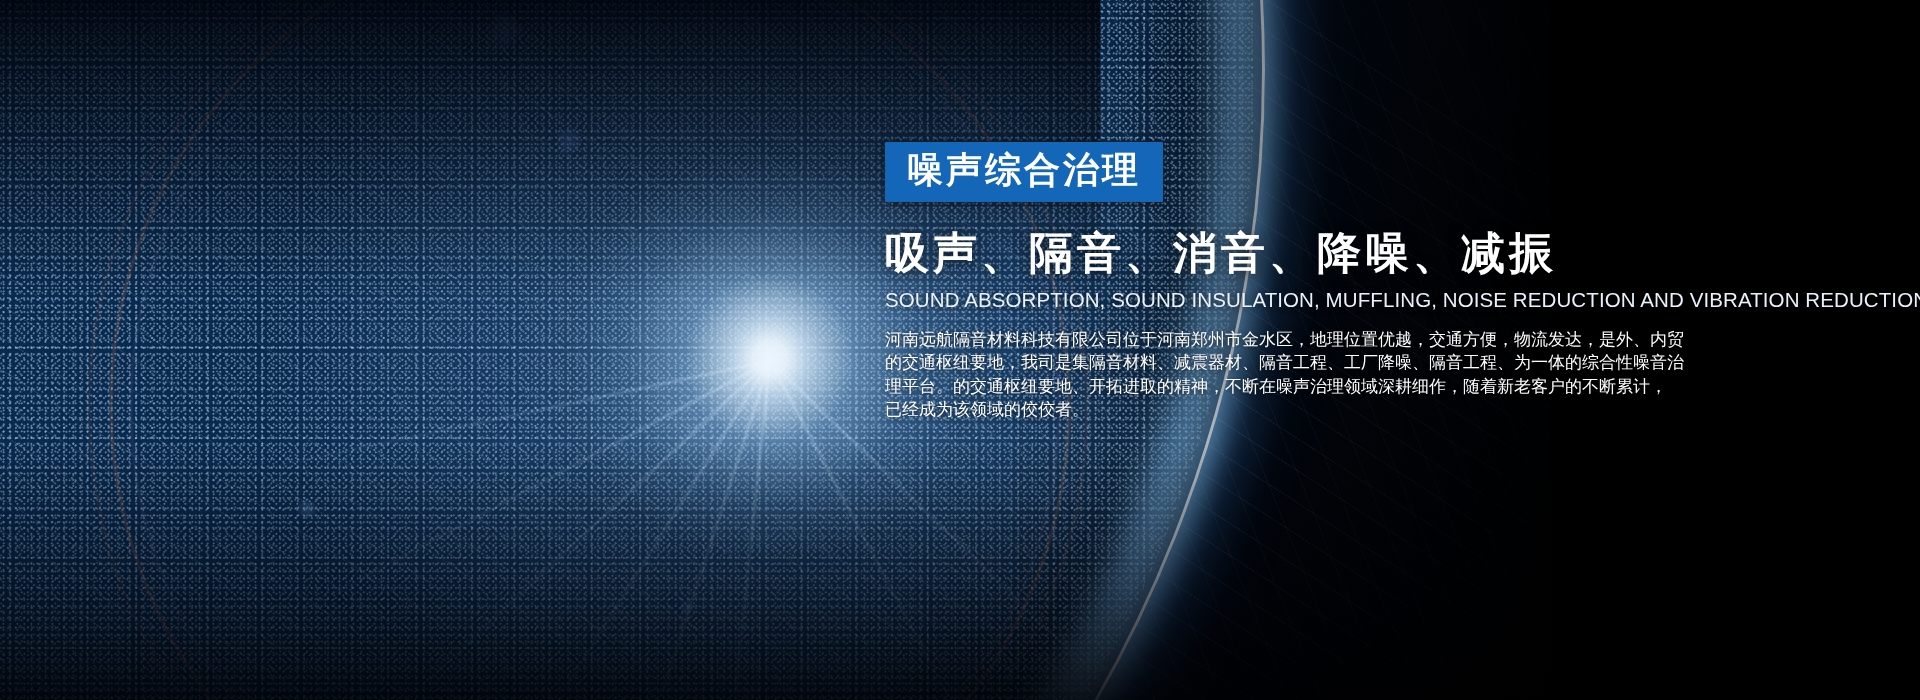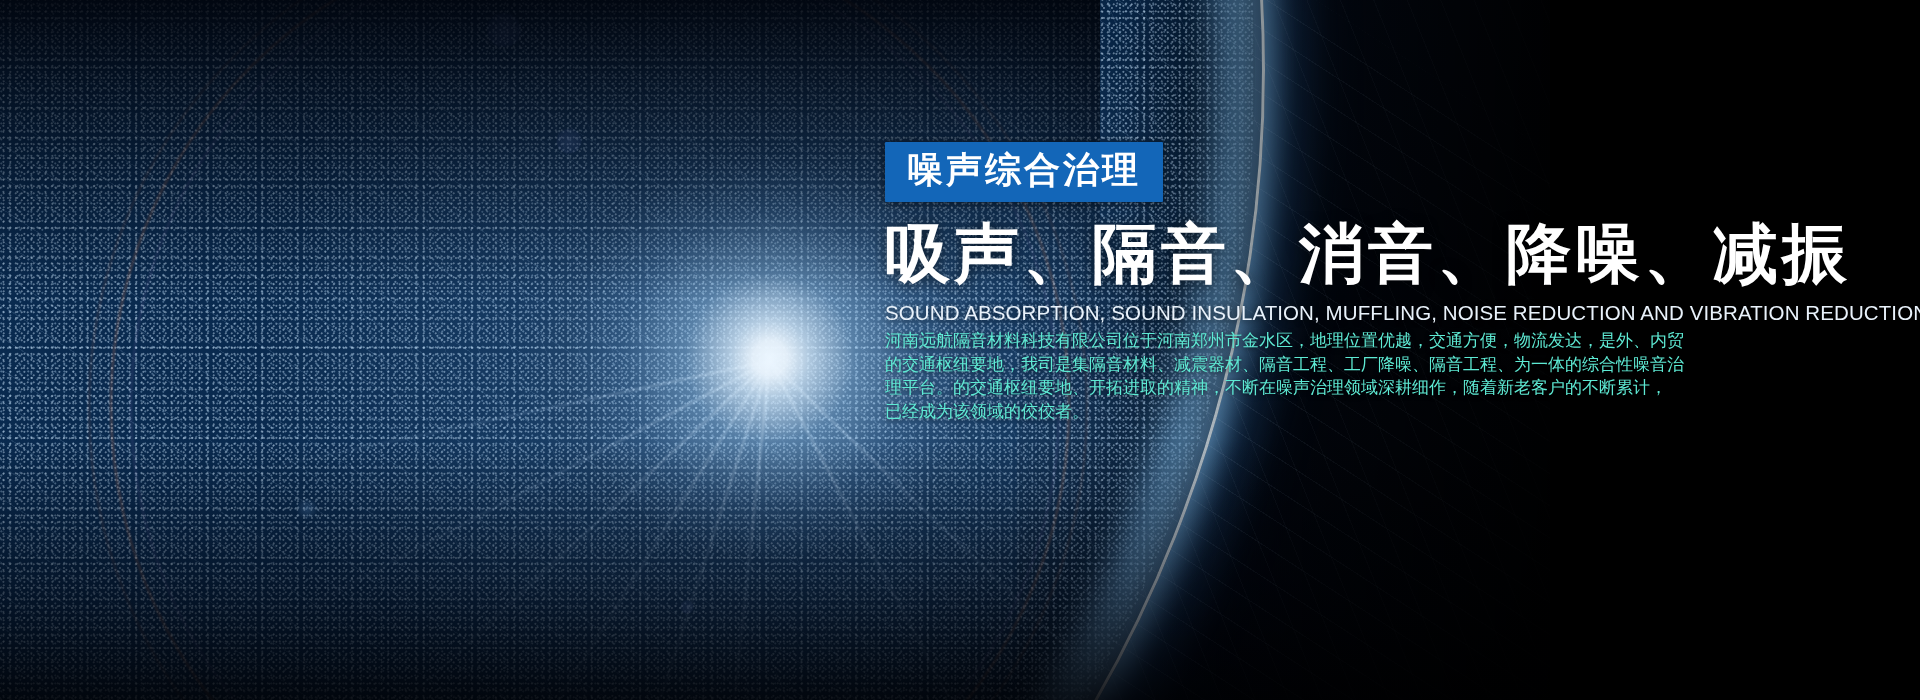--- a/index.html
+++ b/index.html
@@ -240,44 +240,44 @@
     font-size: 36px;
     font-weight: bold;
     letter-spacing: 3px;
     line-height: 1.18;
     box-shadow: 0 2px 10px rgba(0,0,0,0.45);
     font-family: "DejaVu Sans", "Liberation Sans", sans-serif;
     white-space: nowrap;
   }
 
   #headline {
-    margin-top: 16px;
+    margin-top: 26px;
     color: #ffffff;
-    font-size: 65px;
+    font-size: 44px;
     font-weight: bold;
     letter-spacing: 4px;
     line-height: 1.12;
     white-space: nowrap;
     text-shadow: 0 2px 14px rgba(0,0,0,0.55);
     font-family: "DejaVu Sans", "Liberation Sans", sans-serif;
   }
 
   #subhead {
     margin-top: 10px;
     color: #e9f2fb;
     font-size: 20.5px;
     font-weight: 400;
     letter-spacing: 0.1px;
     white-space: nowrap;
     text-shadow: 0 1px 6px rgba(0,0,0,0.6);
   }
 
   #desc {
-    margin-top: 4px;
-    color: #5eead4;
+    margin-top: 16px;
+    color: #ffffff;
     font-size: 17px;
     line-height: 23.5px;
     width: 720px;
     text-shadow: 0 1px 5px rgba(0,0,0,0.65);
     font-family: "DejaVu Sans", "Liberation Sans", sans-serif;
   }
   #desc .line { white-space: nowrap; display: block; }
 </style>
 </head>
 <body>

